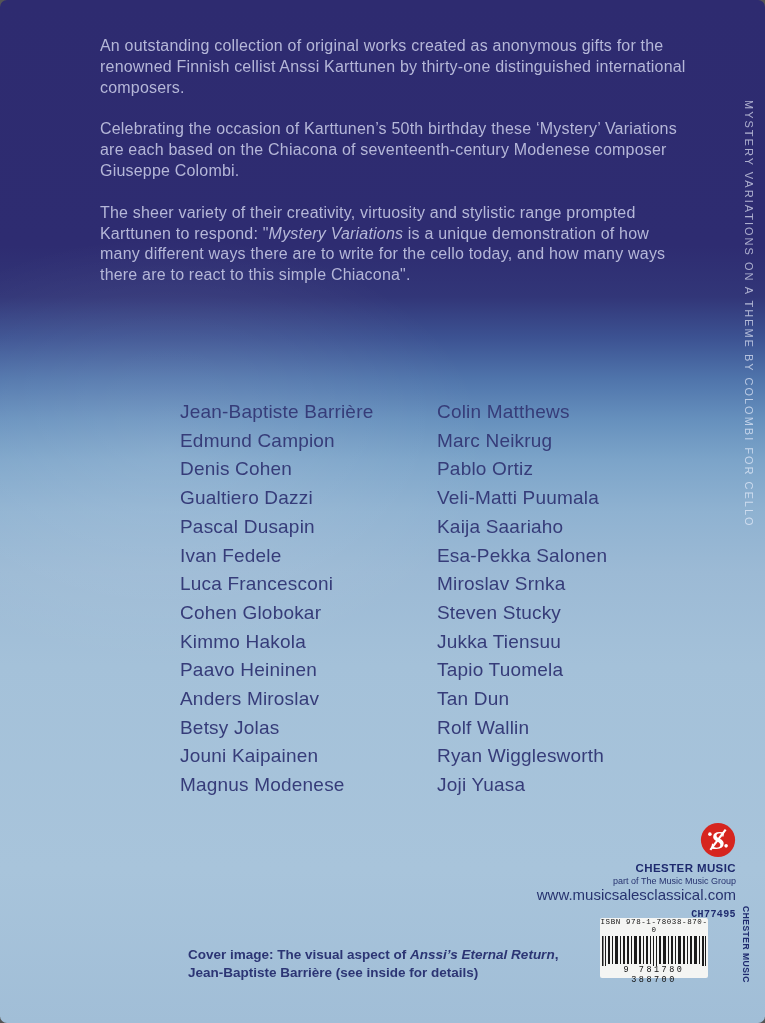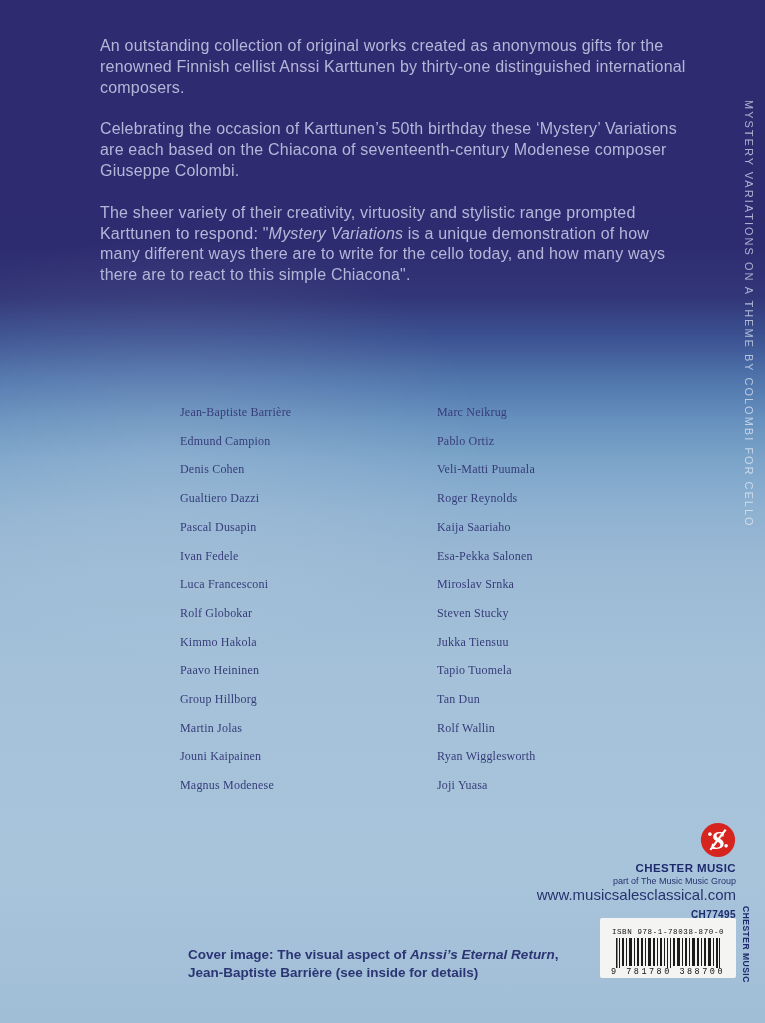--- a/index.html
+++ b/index.html
@@ -17,20 +17,21 @@
       #323678 29%,
       #3c5292 33%,
       #4f74ab 37%,
       #6690bd 41%,
       #7ca4c9 45%,
       #8fb2d1 50%,
       #9cbad5 56%,
       #a4c1d9 65%,
       #a8c4db 85%,
       #a1bed7 100%);
+    border-radius: 7px;
   }
   #cover::before {
     content: "";
     position: absolute;
     inset: 0;
     background: radial-gradient(60% 30% at 22% 44%, rgba(255,255,255,0.12), rgba(255,255,255,0) 70%);
     pointer-events: none;
   }
 
   .blurb {
@@ -57,54 +58,53 @@
     color: rgba(240,243,255,0.66);
     white-space: nowrap;
   }
 
   .composers {
     position: absolute;
     top: 398px;
     left: 180px;
     display: flex;
     color: #363c79;
-    font-size: 12px;
+    font-size: 19px;
     line-height: 28.7px;
     letter-spacing: 0.2px;
-    font-family: Liberation Serif, serif;
   }
   .composers .col { display: flex; flex-direction: column; }
   .composers .col.left { width: 257px; }
   .composers .col.right { width: 260px; }
 
   .publisher {
     position: absolute;
     right: 29px;
     top: 822px;
     width: 220px;
     text-align: right;
     color: #1e2a6e;
   }
   .publisher .logo { display: inline-block; width: 36px; height: 36px; margin-bottom: 4px; }
   .publisher .pub-name { font-size: 11.5px; font-weight: bold; letter-spacing: 0.4px; }
   .publisher .pub-group { font-size: 9px; margin-top: 2px; color: #27336f; }
   .publisher .pub-site { font-size: 15px; color: #27336f; }
-  .publisher .pub-cat { font-size: 10px; font-weight: bold; margin-top: 6px; letter-spacing: 0.4px; }
+  .publisher .pub-cat { font-size: 10px; font-weight: bold; margin-top: 6px; letter-spacing: 0.4px; font-family: Liberation Mono, monospace; }
 
   .barcode {
     position: absolute;
     left: 600px;
     top: 918px;
-    width: 136px;
+    width: 108px;
     height: 60px;
     background: #f4f5f3;
     border-radius: 2px;
     text-align: center;
     color: #111;
-    padding-top: 10px;
+    padding-top: 0;
   }
   .barcode .isbn { font-size: 7.5px; letter-spacing: 0.6px; font-family: "Liberation Mono", monospace; }
   .barcode svg { display: block; margin: 2px auto 0 auto; }
   .barcode .digits { font-size: 8.5px; letter-spacing: 2.5px; font-family: "Liberation Mono", monospace; margin-top: -1px; }
 
   .spine-publisher {
     position: absolute;
     right: 14px;
     top: 906px;
     writing-mode: vertical-rl;
@@ -143,33 +143,33 @@
 
   <div class="composers">
     <div class="col left">
       <span>Jean-Baptiste Barrière</span>
       <span>Edmund Campion</span>
       <span>Denis Cohen</span>
       <span>Gualtiero Dazzi</span>
       <span>Pascal Dusapin</span>
       <span>Ivan Fedele</span>
       <span>Luca Francesconi</span>
-      <span>Rolf Globokar</span>
+      <span>Cohen Globokar</span>
       <span>Kimmo Hakola</span>
       <span>Paavo Heininen</span>
-      <span>Group Hillborg</span>
-      <span>Martin Jolas</span>
+      <span>Anders Miroslav</span>
+      <span>Betsy Jolas</span>
       <span>Jouni Kaipainen</span>
       <span>Magnus Modenese</span>
     </div>
     <div class="col right">
+      <span>Colin Matthews</span>
       <span>Marc Neikrug</span>
       <span>Pablo Ortiz</span>
       <span>Veli-Matti Puumala</span>
-      <span>Roger Reynolds</span>
       <span>Kaija Saariaho</span>
       <span>Esa-Pekka Salonen</span>
       <span>Miroslav Srnka</span>
       <span>Steven Stucky</span>
       <span>Jukka Tiensuu</span>
       <span>Tapio Tuomela</span>
       <span>Tan Dun</span>
       <span>Rolf Wallin</span>
       <span>Ryan Wigglesworth</span>
       <span>Joji Yuasa</span>

